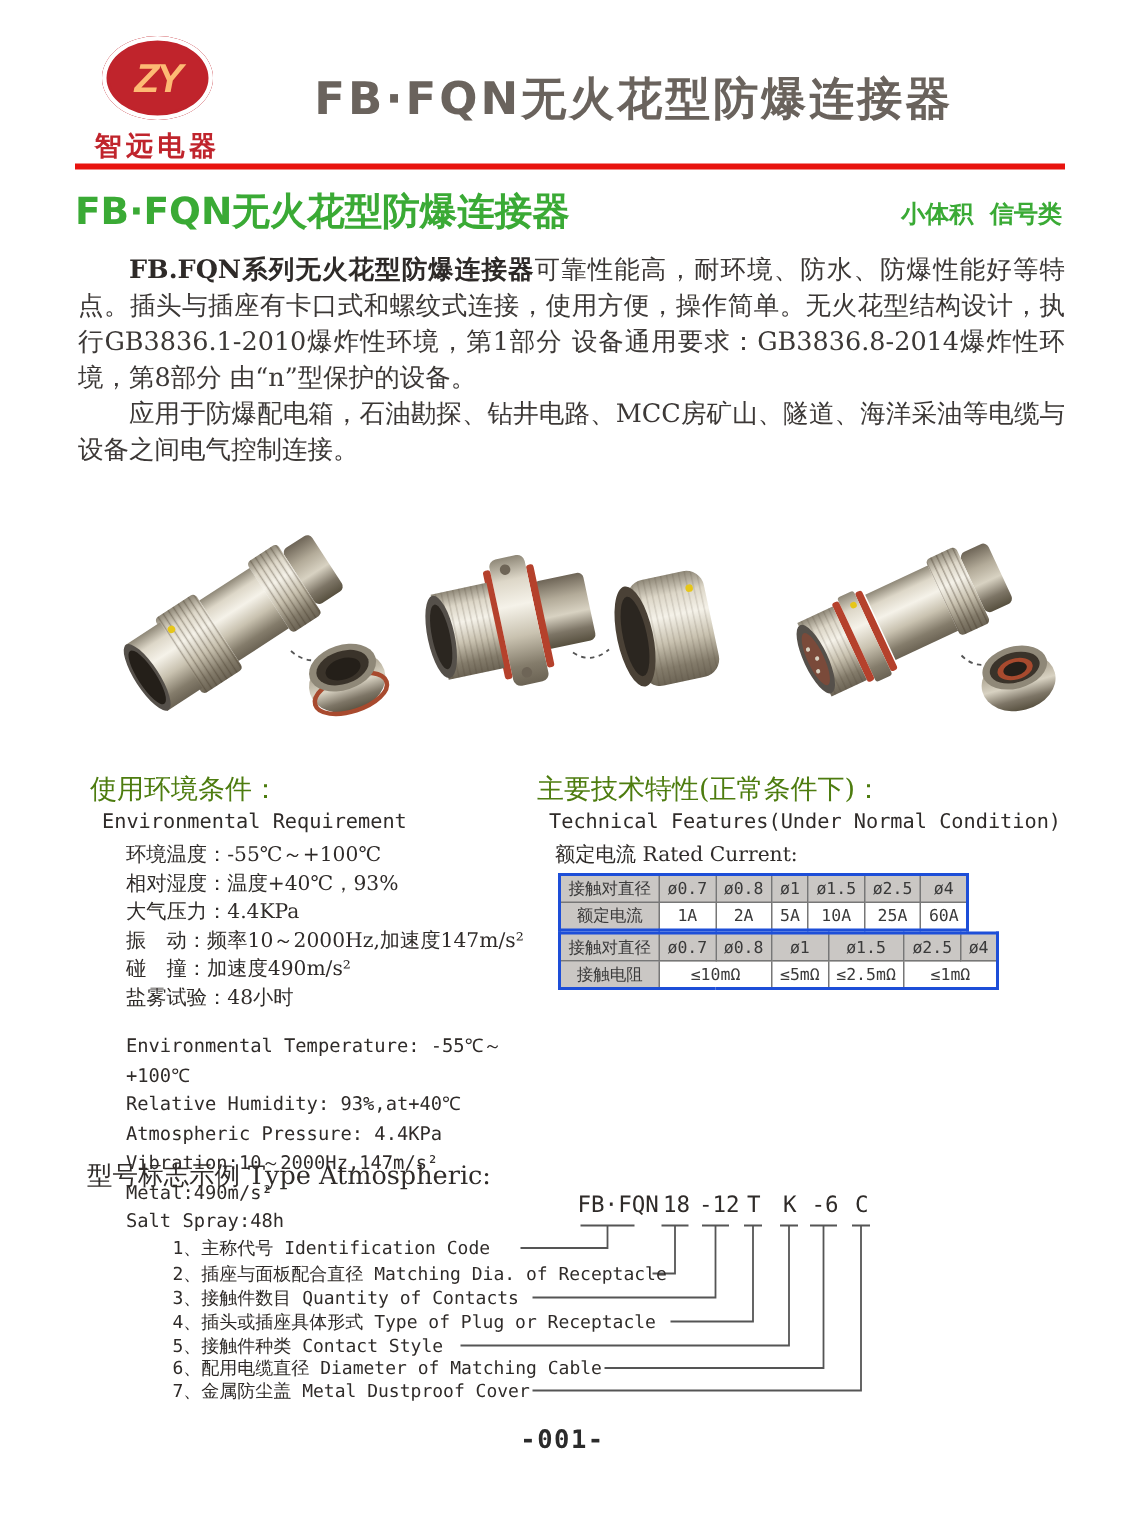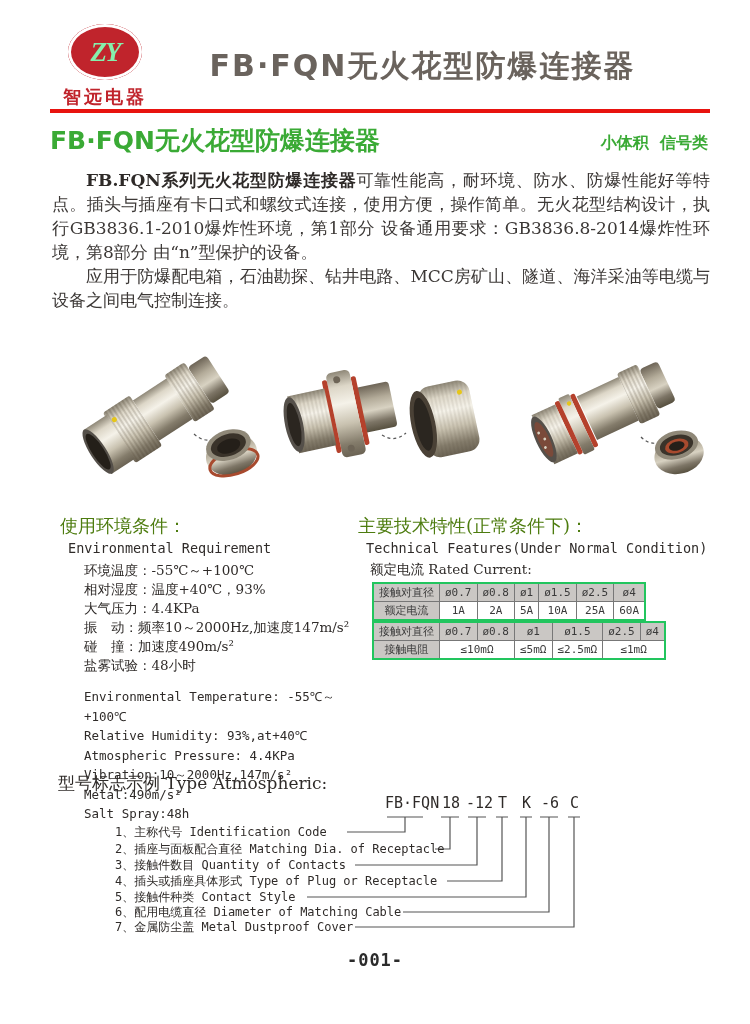--- a/index.html
+++ b/index.html
@@ -3,22 +3,22 @@
 <meta charset="utf-8">
 <style>
   html,body{margin:0;padding:0;background:#e9e9e9;}
   .page{position:relative;width:750px;height:1024px;margin:0 auto;background:#ffffff;
         font-family:"DejaVu Serif",serif;color:#3c3836;overflow:hidden;}
 
   
   .logo{position:absolute;left:55px;top:24px;width:100px;text-align:center;}
   .logo-oval{width:74px;height:56px;margin:0 auto;border-radius:50%;background:#c0242c;
              display:flex;align-items:center;justify-content:center;box-shadow:inset 0 0 0 3px #fff, inset 0 0 0 5px #c0242c;}
-  .logo-mono{font-family:Liberation Serif, serif;font-style:italic;font-weight:bold;
-             font-size:27px;color:#86efac;letter-spacing:-2px;}
+  .logo-mono{font-family:Liberation Sans, sans-serif;font-style:italic;font-weight:bold;
+             font-size:27px;color:#fdba74;letter-spacing:-2px;}
   .logo-company{margin-top:5px;font-family:"DejaVu Sans",sans-serif;font-weight:bold;
                 font-size:18px;color:#c0242c;letter-spacing:3px;white-space:nowrap;}
   .doc-title{position:absolute;left:155px;right:60px;top:46px;text-align:center;
              font-family:"DejaVu Sans",sans-serif;font-weight:bold;font-size:30px;
              color:#6a635d;letter-spacing:2px;white-space:nowrap;}
   .red-divider{position:absolute;left:50px;right:40px;top:109px;height:4px;background:#e8130f;}
 
   
   .section-bar{position:absolute;left:50px;right:42px;top:124px;display:flex;
                justify-content:space-between;align-items:flex-end;}
@@ -43,21 +43,21 @@
   .col-title-en{font-family:"DejaVu Sans Mono",monospace;font-size:13.5px;margin:0 0 5px 8px;
                 color:#2f2b29;white-space:nowrap;}
   .env-col{position:absolute;left:60px;top:514px;width:298px;}
   .env-list{list-style:none;margin:0 0 0 24px;padding:0;font-size:13.5px;line-height:19px;
             color:#2f2b29;}
   .env-list.en{font-family:"DejaVu Sans Mono",monospace;font-size:12.5px;line-height:19.5px;
                margin-top:12px;}
   .feat-col{position:absolute;left:358px;top:514px;width:356px;}
   .tbl-label{font-size:13.5px;color:#2f2b29;margin:4px 0 3px 12px;}
   .spec-table{margin-left:14px;border-collapse:collapse;font-family:"DejaVu Sans Mono",monospace;
-              font-size:11px;color:#3a3a3a;border:2px solid #22c55e;}
+              font-size:11px;color:#3a3a3a;border:2px solid #1d4ed8;}
   .spec-table th,.spec-table td{border:1px solid #777;padding:1px 5px;text-align:center;
               font-weight:normal;white-space:nowrap;}
   .spec-table th{background:#cac7c4;}
   .notes{list-style:none;margin:9px 0 0 0;padding:0;font-size:13.5px;line-height:19.5px;
          color:#2f2b29;}
 
   
   .type-heading{position:absolute;left:58px;top:772px;font-size:17px;color:#2f2b29;}
   .type-diagram{position:absolute;left:55px;top:792px;}
   .type-diagram text{fill:#2f2b29;}

